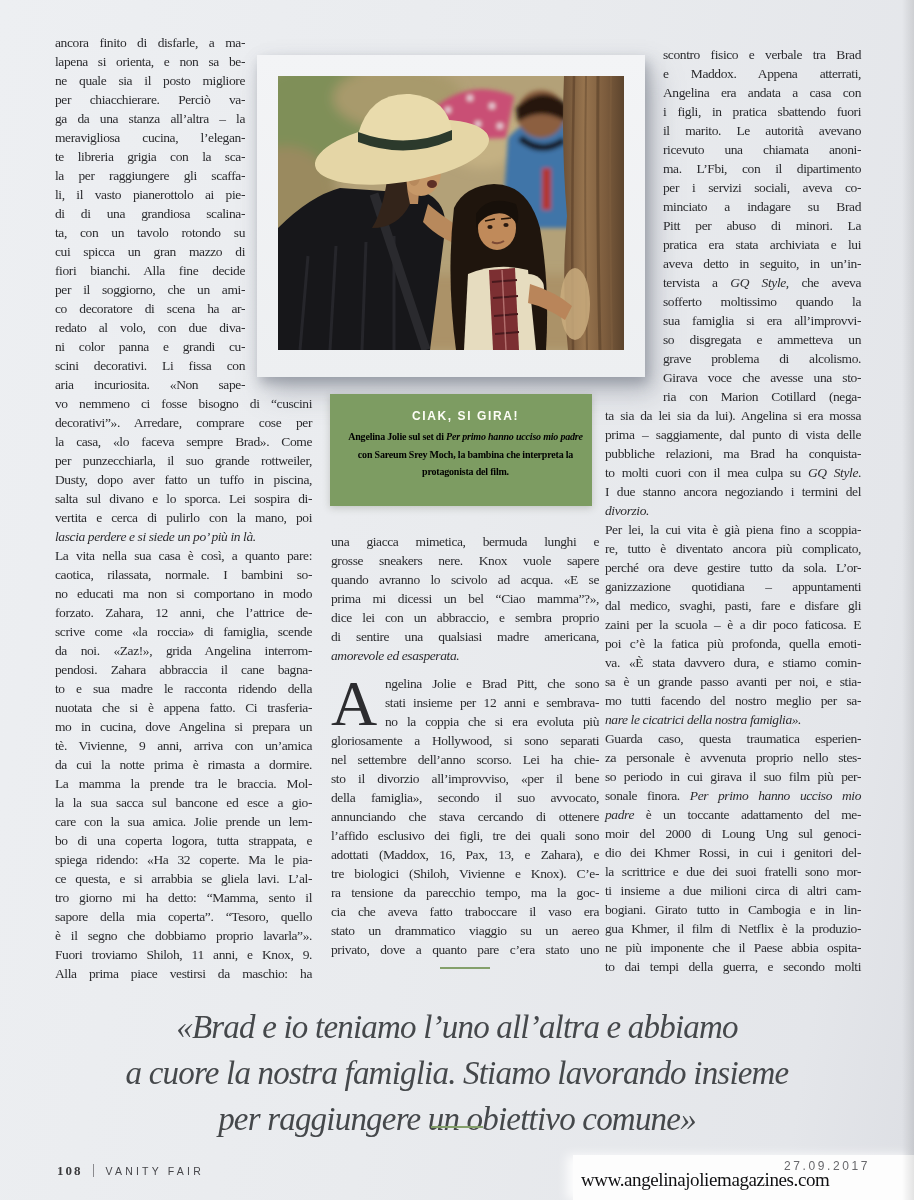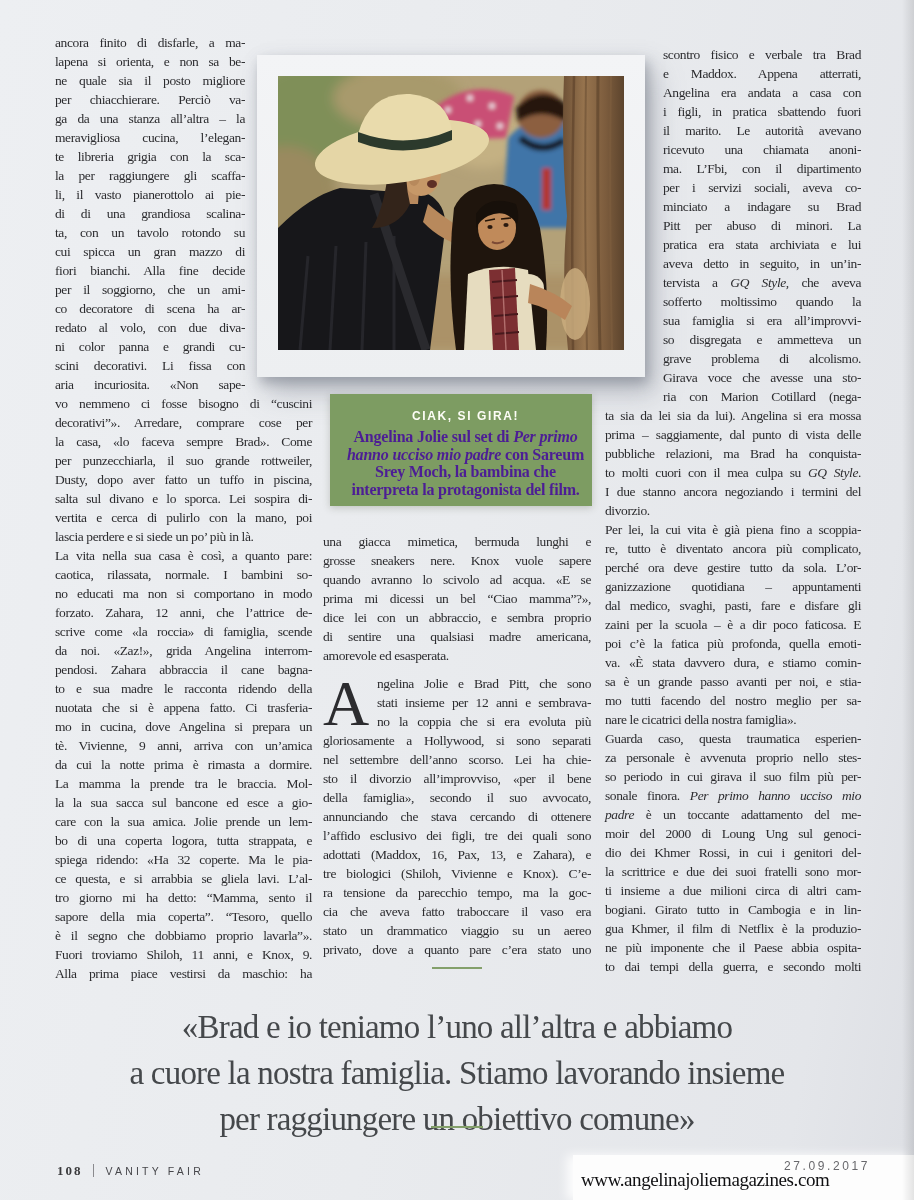--- a/index.html
+++ b/index.html
@@ -8,25 +8,25 @@
     background:linear-gradient(100deg,#edeff2 0%,#e9ebee 50%,#e4e6ea 88%,#dddfe4 100%);
     font-family:"Liberation Serif",serif;color:#2c2c2f;
   }
   .edge-shade{position:absolute;right:0;top:0;width:12px;height:100%;
     background:linear-gradient(to right,rgba(0,0,0,0),rgba(0,0,0,.10));}
   
   .lines .tl{
     font-size:13.5px;line-height:19px;letter-spacing:-0.4px;
     text-align:justify;text-align-last:justify;color:#2c2c2f;
   }
-  .tl.rag{text-align-last:left;}
+  .tl.rag{text-align-last:left;font-style:italic;}
   .tl.ind{padding-left:54px;}
   .colL{position:absolute;left:55px;top:33px;width:257px;}
   .colL .narrow{width:190px;}
-  .colM{position:absolute;left:323px;top:532px;width:268px;}
+  .colM{position:absolute;left:331px;top:532px;width:268px;}
   .colR{position:absolute;left:605px;top:45px;width:256px;}
   .colR .narrow{width:198px;margin-left:58px;}
   .dropwrap{position:relative;margin-top:9px;}
   .dropcap{position:absolute;left:0;top:3px;font-size:64px;line-height:54px;
     font-family:"Liberation Serif",serif;color:#2c2c2f;}
   .grule{width:50px;height:2px;background:#84a06b;margin:8px auto 0;}
   
   .photo{
     position:absolute;left:257px;top:55px;width:388px;height:322px;box-sizing:border-box;
     padding:21px 21px 27px 21px;
@@ -38,22 +38,22 @@
     box-shadow:0 7px 12px rgba(100,105,118,.45);}
   .photo svg{display:block;box-shadow:inset 0 0 0 1px rgba(0,0,0,.15);}
   
   .caption{
     position:absolute;left:330px;top:394px;width:262px;height:112px;box-sizing:border-box;
     background:#7d9c62;box-shadow:0 2px 7px rgba(70,80,60,.25);
     padding:15px 7px 0 16px;text-align:center;
   }
   .kicker{font-family:"Liberation Sans",sans-serif;font-weight:bold;font-size:12px;
     letter-spacing:1.6px;color:#fdfdf6;margin-bottom:5px;}
-  .cap-text{font-family:"Liberation Serif",serif;font-weight:bold;font-size:16px;
-    line-height:17.5px;color:#4c1d95;letter-spacing:-0.2px;}
+  .cap-text{font-family:"Liberation Serif",serif;font-weight:bold;font-size:10px;
+    line-height:17.5px;color:#000000;letter-spacing:-0.2px;}
   
   .quote{position:absolute;left:50px;right:50px;top:1004px;}
   .quote .tl{font-size:33px;line-height:46px;letter-spacing:-0.8px;color:#45484b;
     text-align:center;text-align-last:center;font-family:"Liberation Serif",serif;}
   .qline{position:absolute;left:431px;top:1126px;width:52px;height:2px;background:#84a06b;}
   
   .folio{position:absolute;left:57px;top:1161px;color:#3a3a3c;white-space:nowrap;}
   .folio .num{font-family:"Liberation Serif",serif;font-weight:bold;font-size:13px;letter-spacing:2px;}
   .folio .bar{display:inline-block;width:1px;height:13px;background:#8a8a8e;
     margin:0 12px 0 10px;vertical-align:-2px;}

